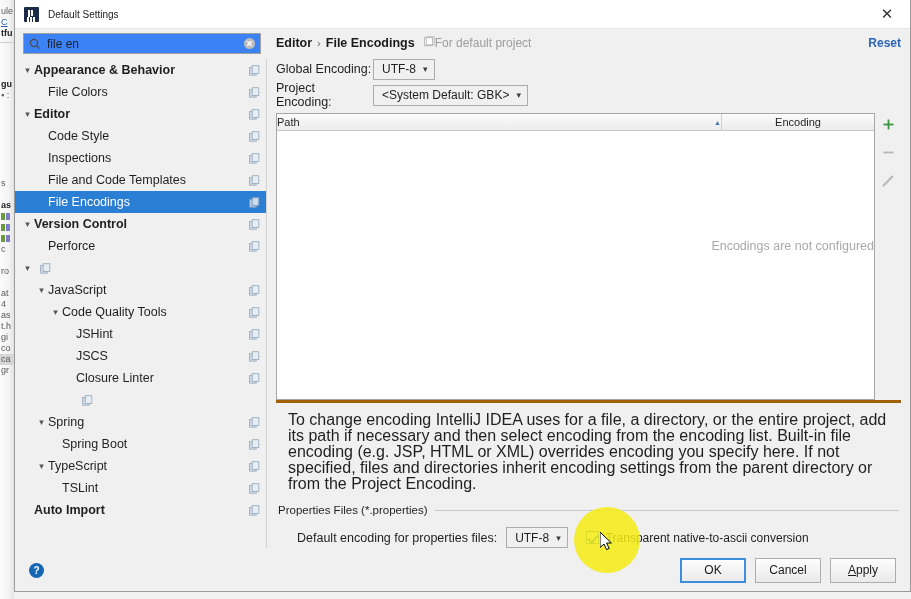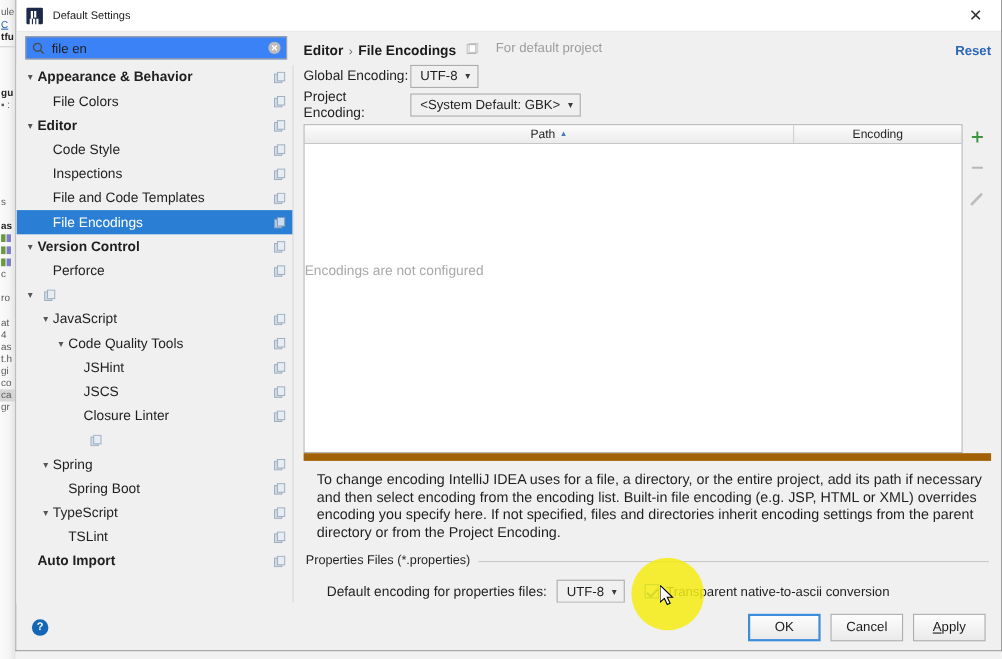--- a/index.html
+++ b/index.html
@@ -130,21 +130,21 @@
     display: flex; flex-direction: column;
   }
   #breadcrumb-row {
     display: flex; align-items: baseline;
     height: 20px; flex: none;
   }
   .bc-seg { font-weight: bold; font-size: 12.5px; color: #1a1a1a; }
   .bc-sep { margin: 0 5px; color: #6a6a6a; font-size: 11px; }
   #for-default {
     margin-left: 9px; color: #9d9d9d; font-size: 12px;
-    display: flex; align-items: flex-end; gap: 16px;
+    display: flex; align-items: flex-start; gap: 0;
   }
   #reset-link {
     margin-left: auto; color: #2a65b8; font-size: 12px;
     font-weight: bold; cursor: pointer;
   }
 
   .enc-row {
     display: flex; align-items: center;
     height: 26px; flex: none;
   }
@@ -173,52 +173,52 @@
     display: flex; flex-direction: column;
   }
   #table-head {
     height: 17px; flex: none;
     display: flex;
     background: linear-gradient(to bottom, #fcfcfc, #ebebeb);
     border-bottom: 1px solid #c6c6c6;
     font-size: 11px;
   }
   #th-path {
-    flex: 1; display: flex; align-items: center; justify-content: center;
+    flex: 1; display: flex; align-items: center; justify-content: space-between;
     border-right: 1px solid #cfcfcf; gap: 4px;
   }
   #th-enc {
     width: 152px; flex: none;
     display: flex; align-items: center; justify-content: center;
   }
   .sort-asc { font-size: 7px; color: #4a7ab5; }
   #table-body {
     flex: 1; position: relative; background: #fff;
   }
   #empty-msg {
     position: absolute; left: 0; right: 0; top: 108px;
-    text-align: left; color: #a9a9a9; font-size: 12.5px;
+    text-align: right; color: #a9a9a9; font-size: 12.5px;
   }
   #table-tools {
     width: 26px; flex: none;
     margin-left: 0;
     display: flex; flex-direction: column; align-items: center;
     padding-top: 1px; gap: 7px;
   }
   .tool-btn {
     width: 24px; height: 21px;
     display: flex; align-items: center; justify-content: center;
     cursor: default;
   }
 
   #desc-box {
     flex: none;
-    border-top: 7px solid #a16207;
+    border-top: 3px solid #a16207;
     padding: 9px 6px 8px 12px;
-    font-size: 13px;
+    font-size: 16px;
     line-height: 16px;
     color: #1f1f1f;
   }
 
   
   #props-group { flex: none; padding: 4px 2px 0 2px; }
   #props-legend {
     display: flex; align-items: center; gap: 7px;
     font-size: 11.5px; color: #1f1f1f;
   }

